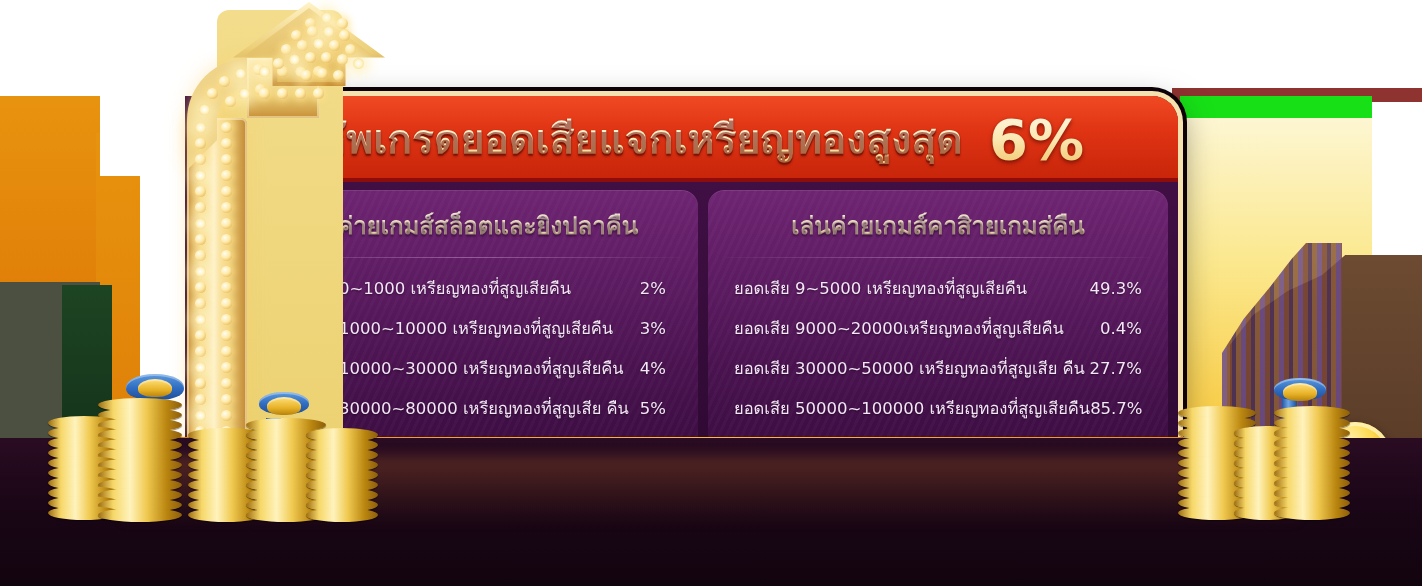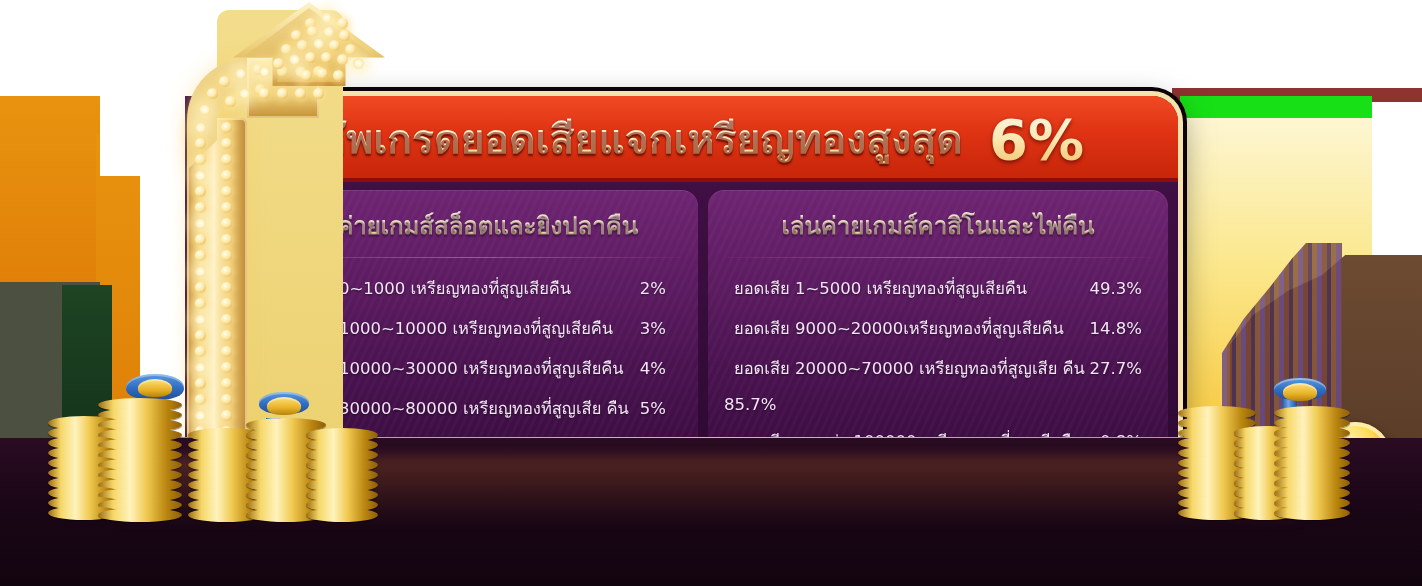--- a/index.html
+++ b/index.html
@@ -356,36 +356,37 @@
             <span class="val">5%</span>
           </div>
           <div class="row">
             <span class="label">ยอดเสียมากกว่า 80000 เหรียญทองที่สูญเสียคืน</span>
             <span class="val">6%</span>
           </div>
         </div>
       </div>
 
       <div class="panel right">
-        <div class="panel-head">เล่นค่ายเกมส์คาสิโนและไพ่คืน</div>
+        <div class="panel-head">เล่นค่ายเกมส์คาสิายเกมส่คืน</div>
         <div class="panel-rule"></div>
         <div class="rows">
           <div class="row">
-            <span class="label">ยอดเสีย 1~5000 เหรียญทองที่สูญเสียคืน</span>
+            <span class="label">ยอดเสีย 9~5000 เหรียญทองที่สูญเสียคืน</span>
             <span class="val">49.3%</span>
           </div>
           <div class="row">
             <span class="label">ยอดเสีย 9000~20000เหรียญทองที่สูญเสียคืน</span>
-            <span class="val">14.8%</span>
-          </div>
-          <div class="row">
-            <span class="label">ยอดเสีย 20000~70000 เหรียญทองที่สูญเสีย คืน</span>
+            <span class="val">0.4%</span>
+          </div>
+          <div class="row">
+            <span class="label">ยอดเสีย 30000~50000 เหรียญทองที่สูญเสีย คืน</span>
             <span class="val">27.7%</span>
           </div>
           <div class="row">
+            <span class="label">ยอดเสีย 50000~100000 เหรียญทองที่สูญเสียคืน</span>
             <span class="val">85.7%</span>
           </div>
           <div class="row">
             <span class="label">ยอดเสียมากกว่า 100000 เหรียญทองที่สูญเสียคืน</span>
             <span class="val">0.8%</span>
           </div>
         </div>
       </div>
 
     </div>

